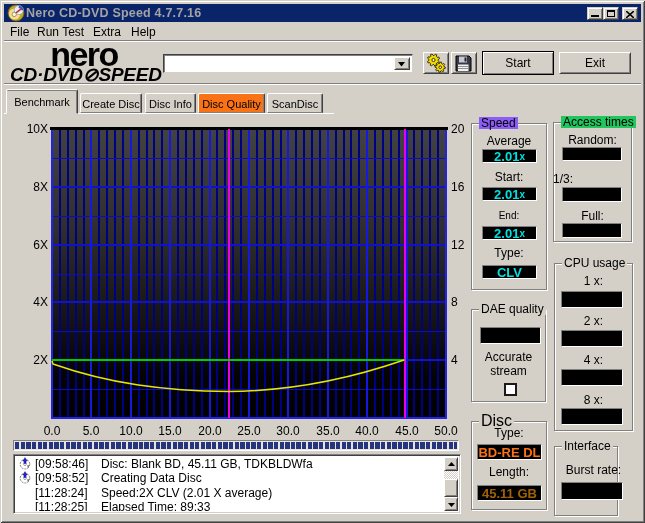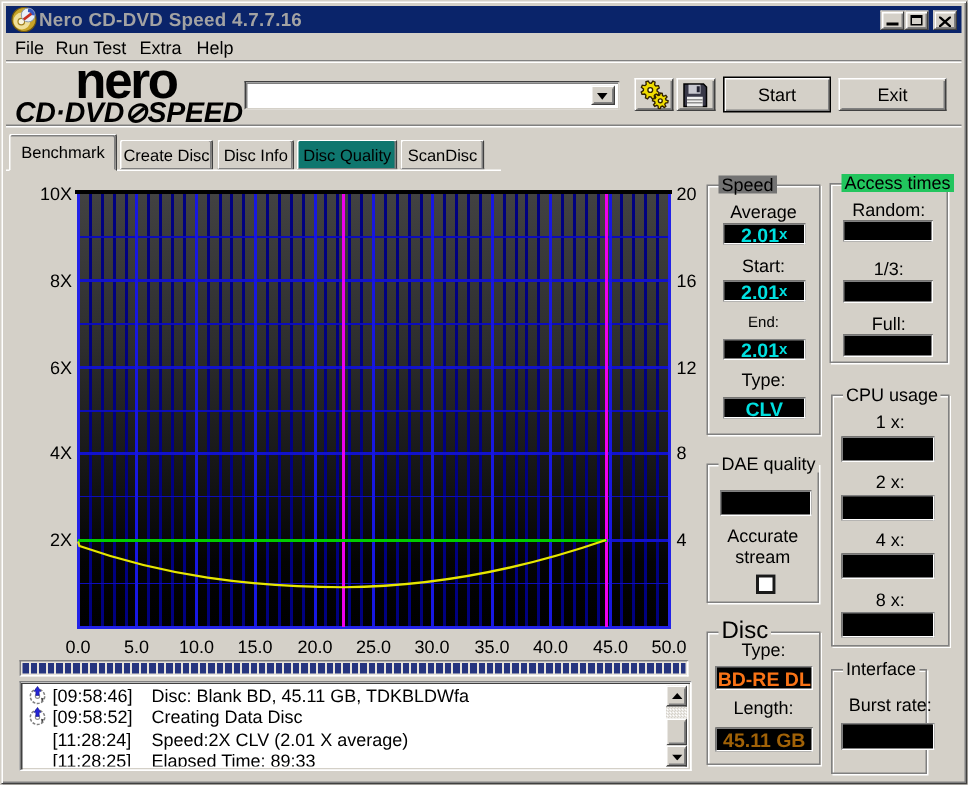--- a/index.html
+++ b/index.html
@@ -81,21 +81,21 @@
 <div style="position:absolute;left:482px;top:51px;width:72px;height:24px;border:1px solid #000;background:#d4d0c8;
      box-shadow:inset 1px 1px 0 #fff, inset -1px -1px 0 #808080;
      text-align:center;font-size:12px;line-height:22px">Start</div>
 <div class="raised" style="position:absolute;left:559px;top:52px;width:72px;height:22px;
      text-align:center;font-size:12px;line-height:20px">Exit</div>
 <div class="groove" style="position:absolute;left:4px;top:83px;right:4px"></div>
 
 <div style="position:absolute;left:6px;top:89px;width:72px;height:25px;background:#d4d0c8;border:1px solid;border-color:#fff #404040 #d4d0c8 #fff;border-radius:2px 2px 0 0;box-shadow:inset -1px 1px 0 #808080;text-align:center;font-size:11px;padding-top:6px;white-space:nowrap;z-index:3">Benchmark</div>
 <div style="position:absolute;left:80px;top:93px;width:62px;height:20px;background:#d4d0c8;border:1px solid;border-color:#fff #404040 #808080 #fff;border-radius:2px 2px 0 0;box-shadow:inset -1px 0 0 #808080;text-align:center;font-size:11px;padding-top:4px;white-space:nowrap;z-index:2">Create Disc</div>
 <div style="position:absolute;left:145px;top:93px;width:51px;height:20px;background:#d4d0c8;border:1px solid;border-color:#fff #404040 #808080 #fff;border-radius:2px 2px 0 0;box-shadow:inset -1px 0 0 #808080;text-align:center;font-size:11px;padding-top:4px;white-space:nowrap;z-index:2">Disc Info</div>
-<div style="position:absolute;left:198px;top:93px;width:67px;height:20px;background:#0f766e;border:1px solid;border-color:#fff #404040 #808080 #fff;border-radius:2px 2px 0 0;box-shadow:inset -1px 0 0 #808080;text-align:center;font-size:11px;padding-top:4px;white-space:nowrap;z-index:2">Disc Quality</div>
+<div style="position:absolute;left:198px;top:93px;width:67px;height:20px;background:#f97316;border:1px solid;border-color:#fff #404040 #808080 #fff;border-radius:2px 2px 0 0;box-shadow:inset -1px 0 0 #808080;text-align:center;font-size:11px;padding-top:4px;white-space:nowrap;z-index:2">Disc Quality</div>
 <div style="position:absolute;left:267px;top:93px;width:56px;height:20px;background:#d4d0c8;border:1px solid;border-color:#fff #404040 #808080 #fff;border-radius:2px 2px 0 0;box-shadow:inset -1px 0 0 #808080;text-align:center;font-size:11px;padding-top:4px;white-space:nowrap;z-index:2">ScanDisc</div>
 <div style="position:absolute;left:4px;top:113px;width:330px;height:1px;background:#fff;z-index:1"></div>
 
 <svg width="645" height="523" style="position:absolute;left:0;top:0" font-family="Liberation Sans, sans-serif" fill="#000">
     <defs>
       <linearGradient id="gbg" x1="0" y1="0" x2="0" y2="1">
         <stop offset="0" stop-color="#424242"></stop>
         <stop offset="0.35" stop-color="#2e2e2e"></stop>
         <stop offset="0.65" stop-color="#151515"></stop>
         <stop offset="0.85" stop-color="#040404"></stop>
@@ -191,21 +191,21 @@
     <text x="249" y="435" text-anchor="middle" font-size="12">25.0</text>
     <text x="288" y="435" text-anchor="middle" font-size="12">30.0</text>
     <text x="328" y="435" text-anchor="middle" font-size="12">35.0</text>
     <text x="367" y="435" text-anchor="middle" font-size="12">40.0</text>
     <text x="407" y="435" text-anchor="middle" font-size="12">45.0</text>
     <text x="446" y="435" text-anchor="middle" font-size="12">50.0</text>
   </svg>
 
 <div style="position:absolute;left:471px;top:118px;width:76px;height:172px;">
     <div style="position:absolute;left:0;top:5px;right:0;bottom:0;border:1px solid #808080;box-shadow:inset 1px 1px 0 #fff,1px 1px 0 #fff"></div>
-    <div style="position:absolute;left:8px;top:-1px;background:#737373;padding:0 2px;font-size:12px;line-height:12px;white-space:nowrap">Speed</div>
+    <div style="position:absolute;left:8px;top:-1px;background:#8b5cf6;padding:0 2px;font-size:12px;line-height:12px;white-space:nowrap">Speed</div>
     <div style="position:absolute;left:0px;top:17px;width:76px;text-align:center;font-size:12px;line-height:12px">Average</div>
     <div style="position:absolute;left:11px;top:31px;width:55px;height:14px;background:#000;border:1px solid;border-color:#808080 #fff #fff #808080">
       <div style="position:absolute;left:0;top:0;width:53px;height:12px;display:flex;align-items:center;justify-content:center;color:#00e0e0;font-weight:bold;font-size:13px;white-space:nowrap">2.01<span style="font-size:10px">x</span></div>
     </div>
     <div style="position:absolute;left:0px;top:53px;width:76px;text-align:center;font-size:12px;line-height:12px">Start:</div>
     <div style="position:absolute;left:11px;top:69px;width:55px;height:14px;background:#000;border:1px solid;border-color:#808080 #fff #fff #808080">
       <div style="position:absolute;left:0;top:0;width:53px;height:12px;display:flex;align-items:center;justify-content:center;color:#00e0e0;font-weight:bold;font-size:13px;white-space:nowrap">2.01<span style="font-size:10px">x</span></div>
     </div>
     <div style="position:absolute;left:0px;top:92px;width:76px;text-align:center;font-size:10px;line-height:12px">End:</div>
     <div style="position:absolute;left:11px;top:108px;width:55px;height:14px;background:#000;border:1px solid;border-color:#808080 #fff #fff #808080">
@@ -214,21 +214,21 @@
     <div style="position:absolute;left:0px;top:129px;width:76px;text-align:center;font-size:12px;line-height:12px">Type:</div>
     <div style="position:absolute;left:11px;top:147px;width:55px;height:14px;background:#000;border:1px solid;border-color:#808080 #fff #fff #808080">
       <div style="position:absolute;left:0;top:0;width:53px;height:12px;display:flex;align-items:center;justify-content:center;color:#00e0e0;font-weight:bold;font-size:13px;white-space:nowrap">CLV</div>
     </div>
   </div>
 <div style="position:absolute;left:553px;top:117px;width:79px;height:125px;">
     <div style="position:absolute;left:0;top:5px;right:0;bottom:0;border:1px solid #808080;box-shadow:inset 1px 1px 0 #fff,1px 1px 0 #fff"></div>
     <div style="position:absolute;left:8px;top:-1px;background:#22c55e;padding:0 2px;font-size:12px;line-height:12px;white-space:nowrap">Access times</div>
     <div style="position:absolute;left:0px;top:17px;width:79px;text-align:center;font-size:12px;line-height:12px">Random:</div>
     <div style="position:absolute;left:9px;top:30px;width:60px;height:14px;background:#000;border:1px solid;border-color:#808080 #fff #fff #808080"></div>
-    <div style="position:absolute;left:0px;top:56px;width:79px;text-align:center;font-size:12px;line-height:12px">1/3:</div>
+    <div style="position:absolute;left:0px;top:56px;width:79px;text-align:left;font-size:12px;line-height:12px">1/3:</div>
     <div style="position:absolute;left:9px;top:70px;width:60px;height:15px;background:#000;border:1px solid;border-color:#808080 #fff #fff #808080"></div>
     <div style="position:absolute;left:0px;top:93px;width:79px;text-align:center;font-size:12px;line-height:12px">Full:</div>
     <div style="position:absolute;left:9px;top:106px;width:60px;height:15px;background:#000;border:1px solid;border-color:#808080 #fff #fff #808080"></div>
   </div>
 <div style="position:absolute;left:554px;top:258px;width:79px;height:173px;">
     <div style="position:absolute;left:0;top:5px;right:0;bottom:0;border:1px solid #808080;box-shadow:inset 1px 1px 0 #fff,1px 1px 0 #fff"></div>
     <div style="position:absolute;left:8px;top:-1px;background:#d4d0c8;padding:0 2px;font-size:12px;line-height:12px;white-space:nowrap">CPU usage</div>
     <div style="position:absolute;left:0px;top:17px;width:79px;text-align:center;font-size:12px;line-height:12px">1 x:</div>
     <div style="position:absolute;left:7px;top:33px;width:62px;height:17px;background:#000;border:1px solid;border-color:#808080 #fff #fff #808080"></div>
     <div style="position:absolute;left:0px;top:57px;width:79px;text-align:center;font-size:12px;line-height:12px">2 x:</div>

